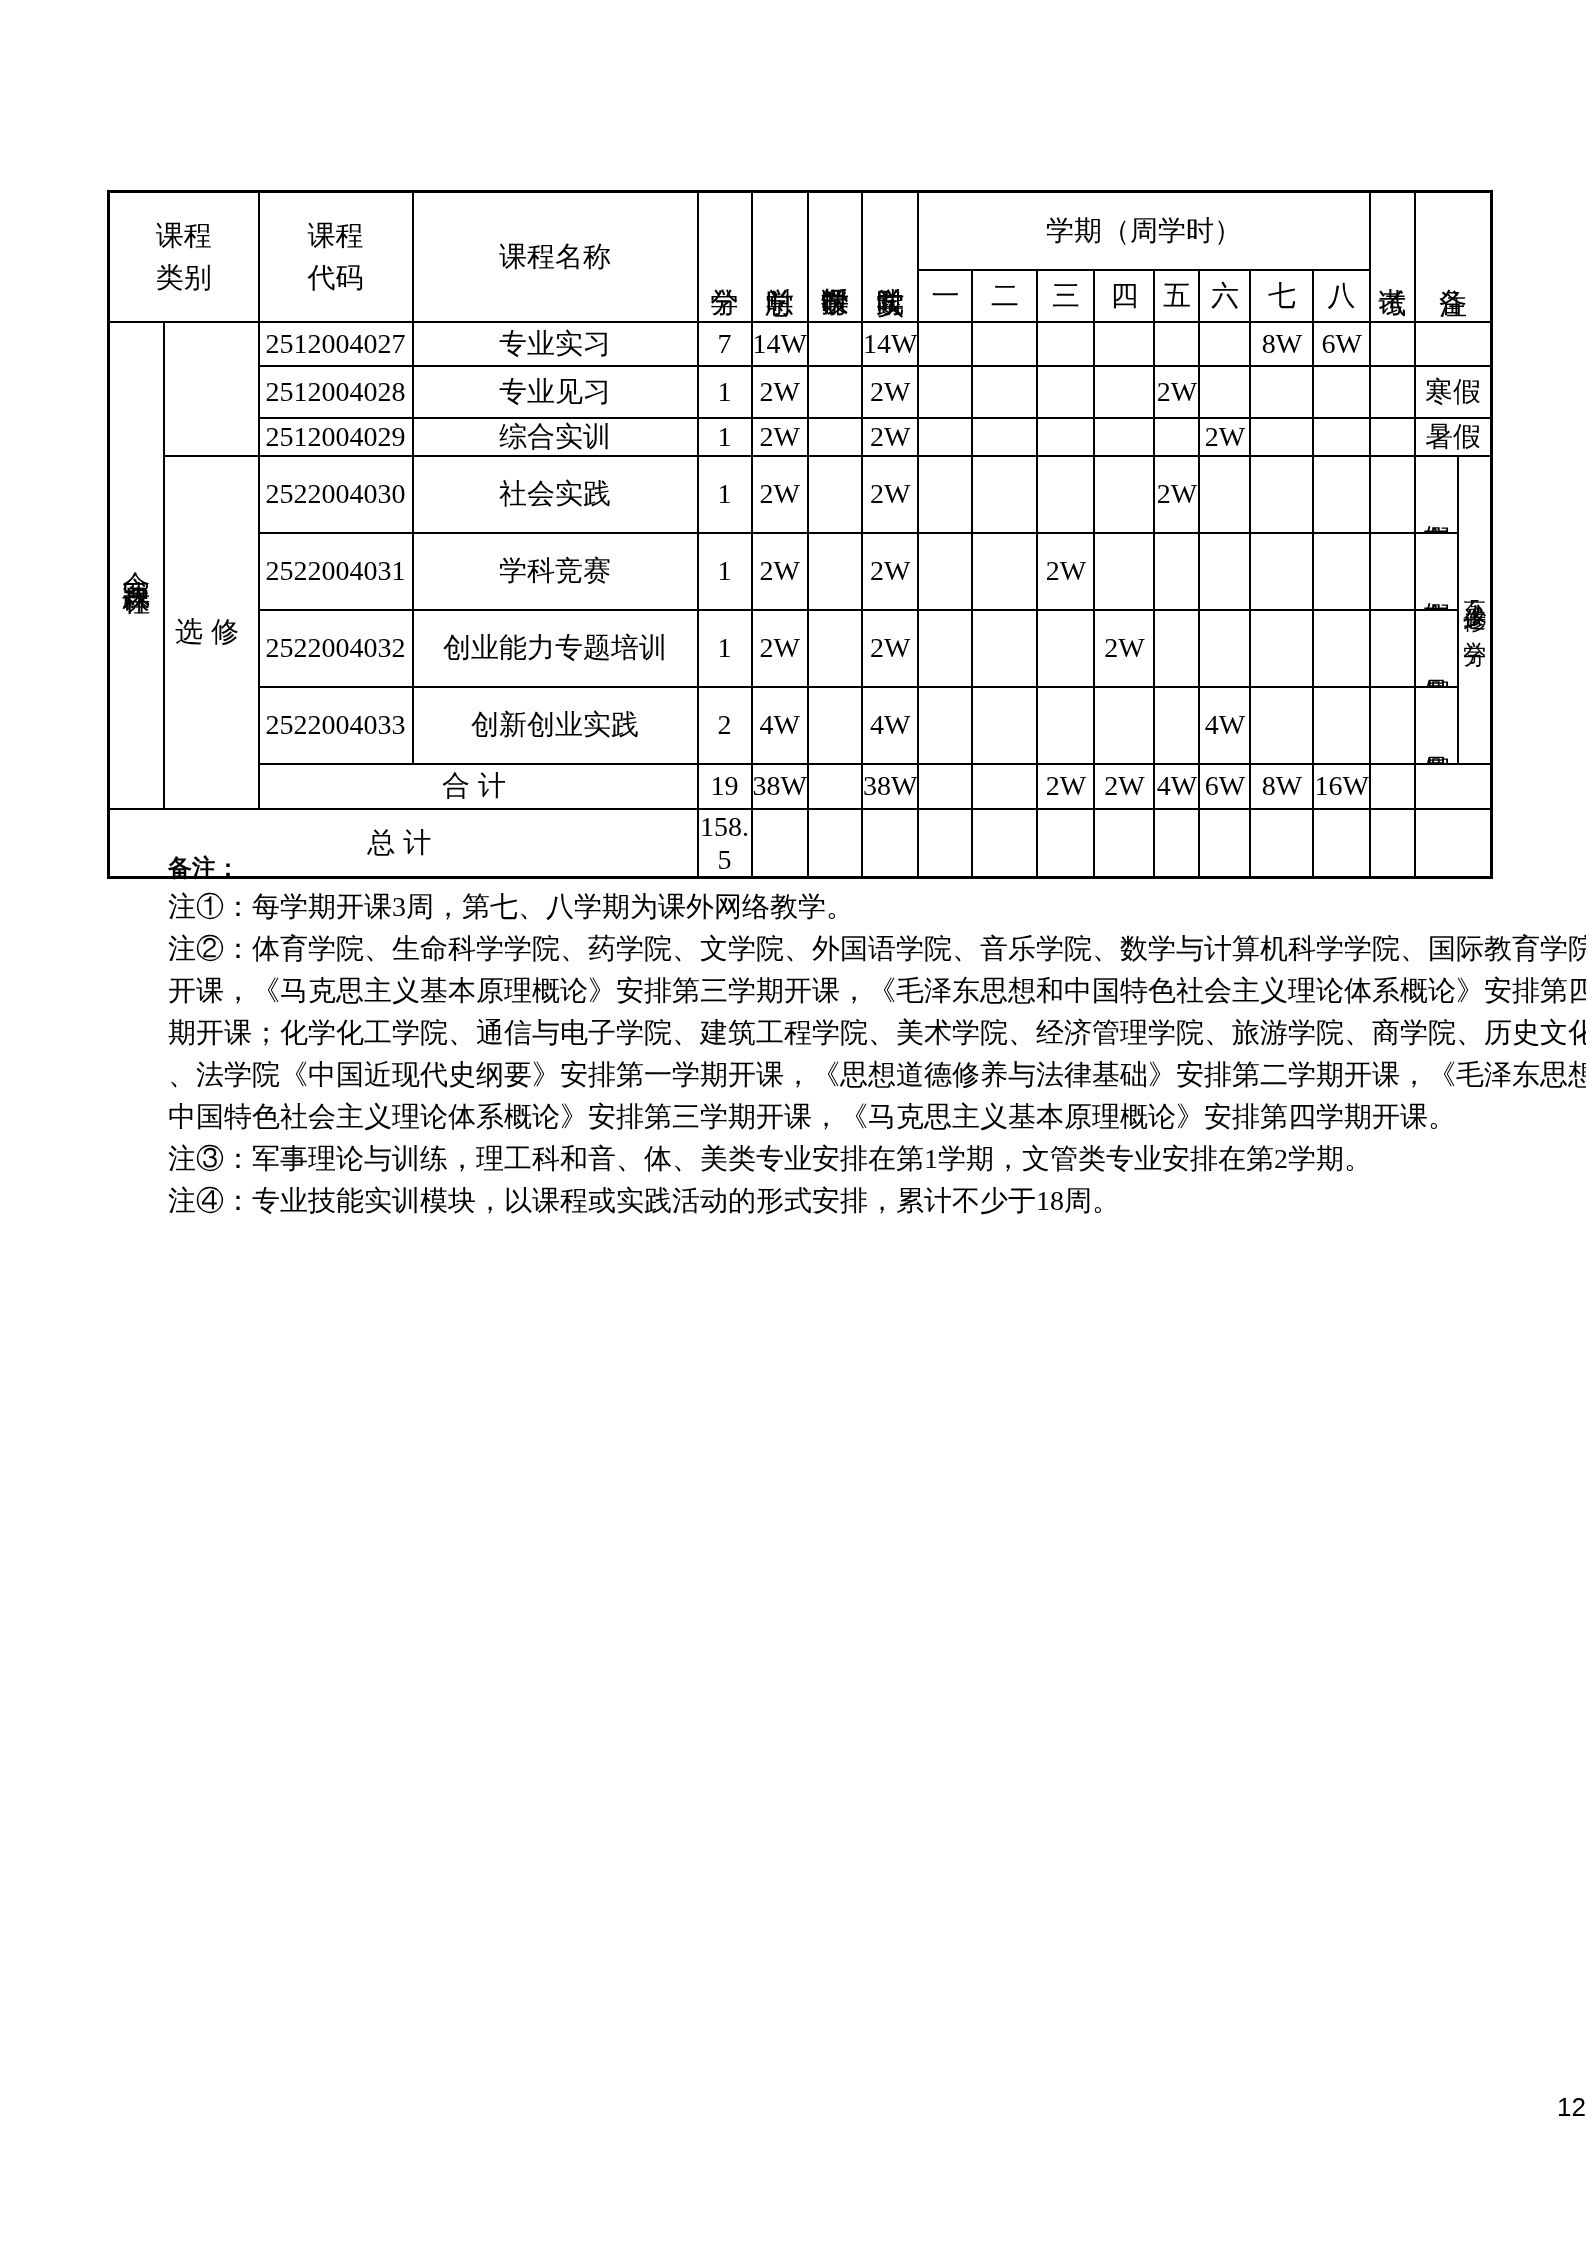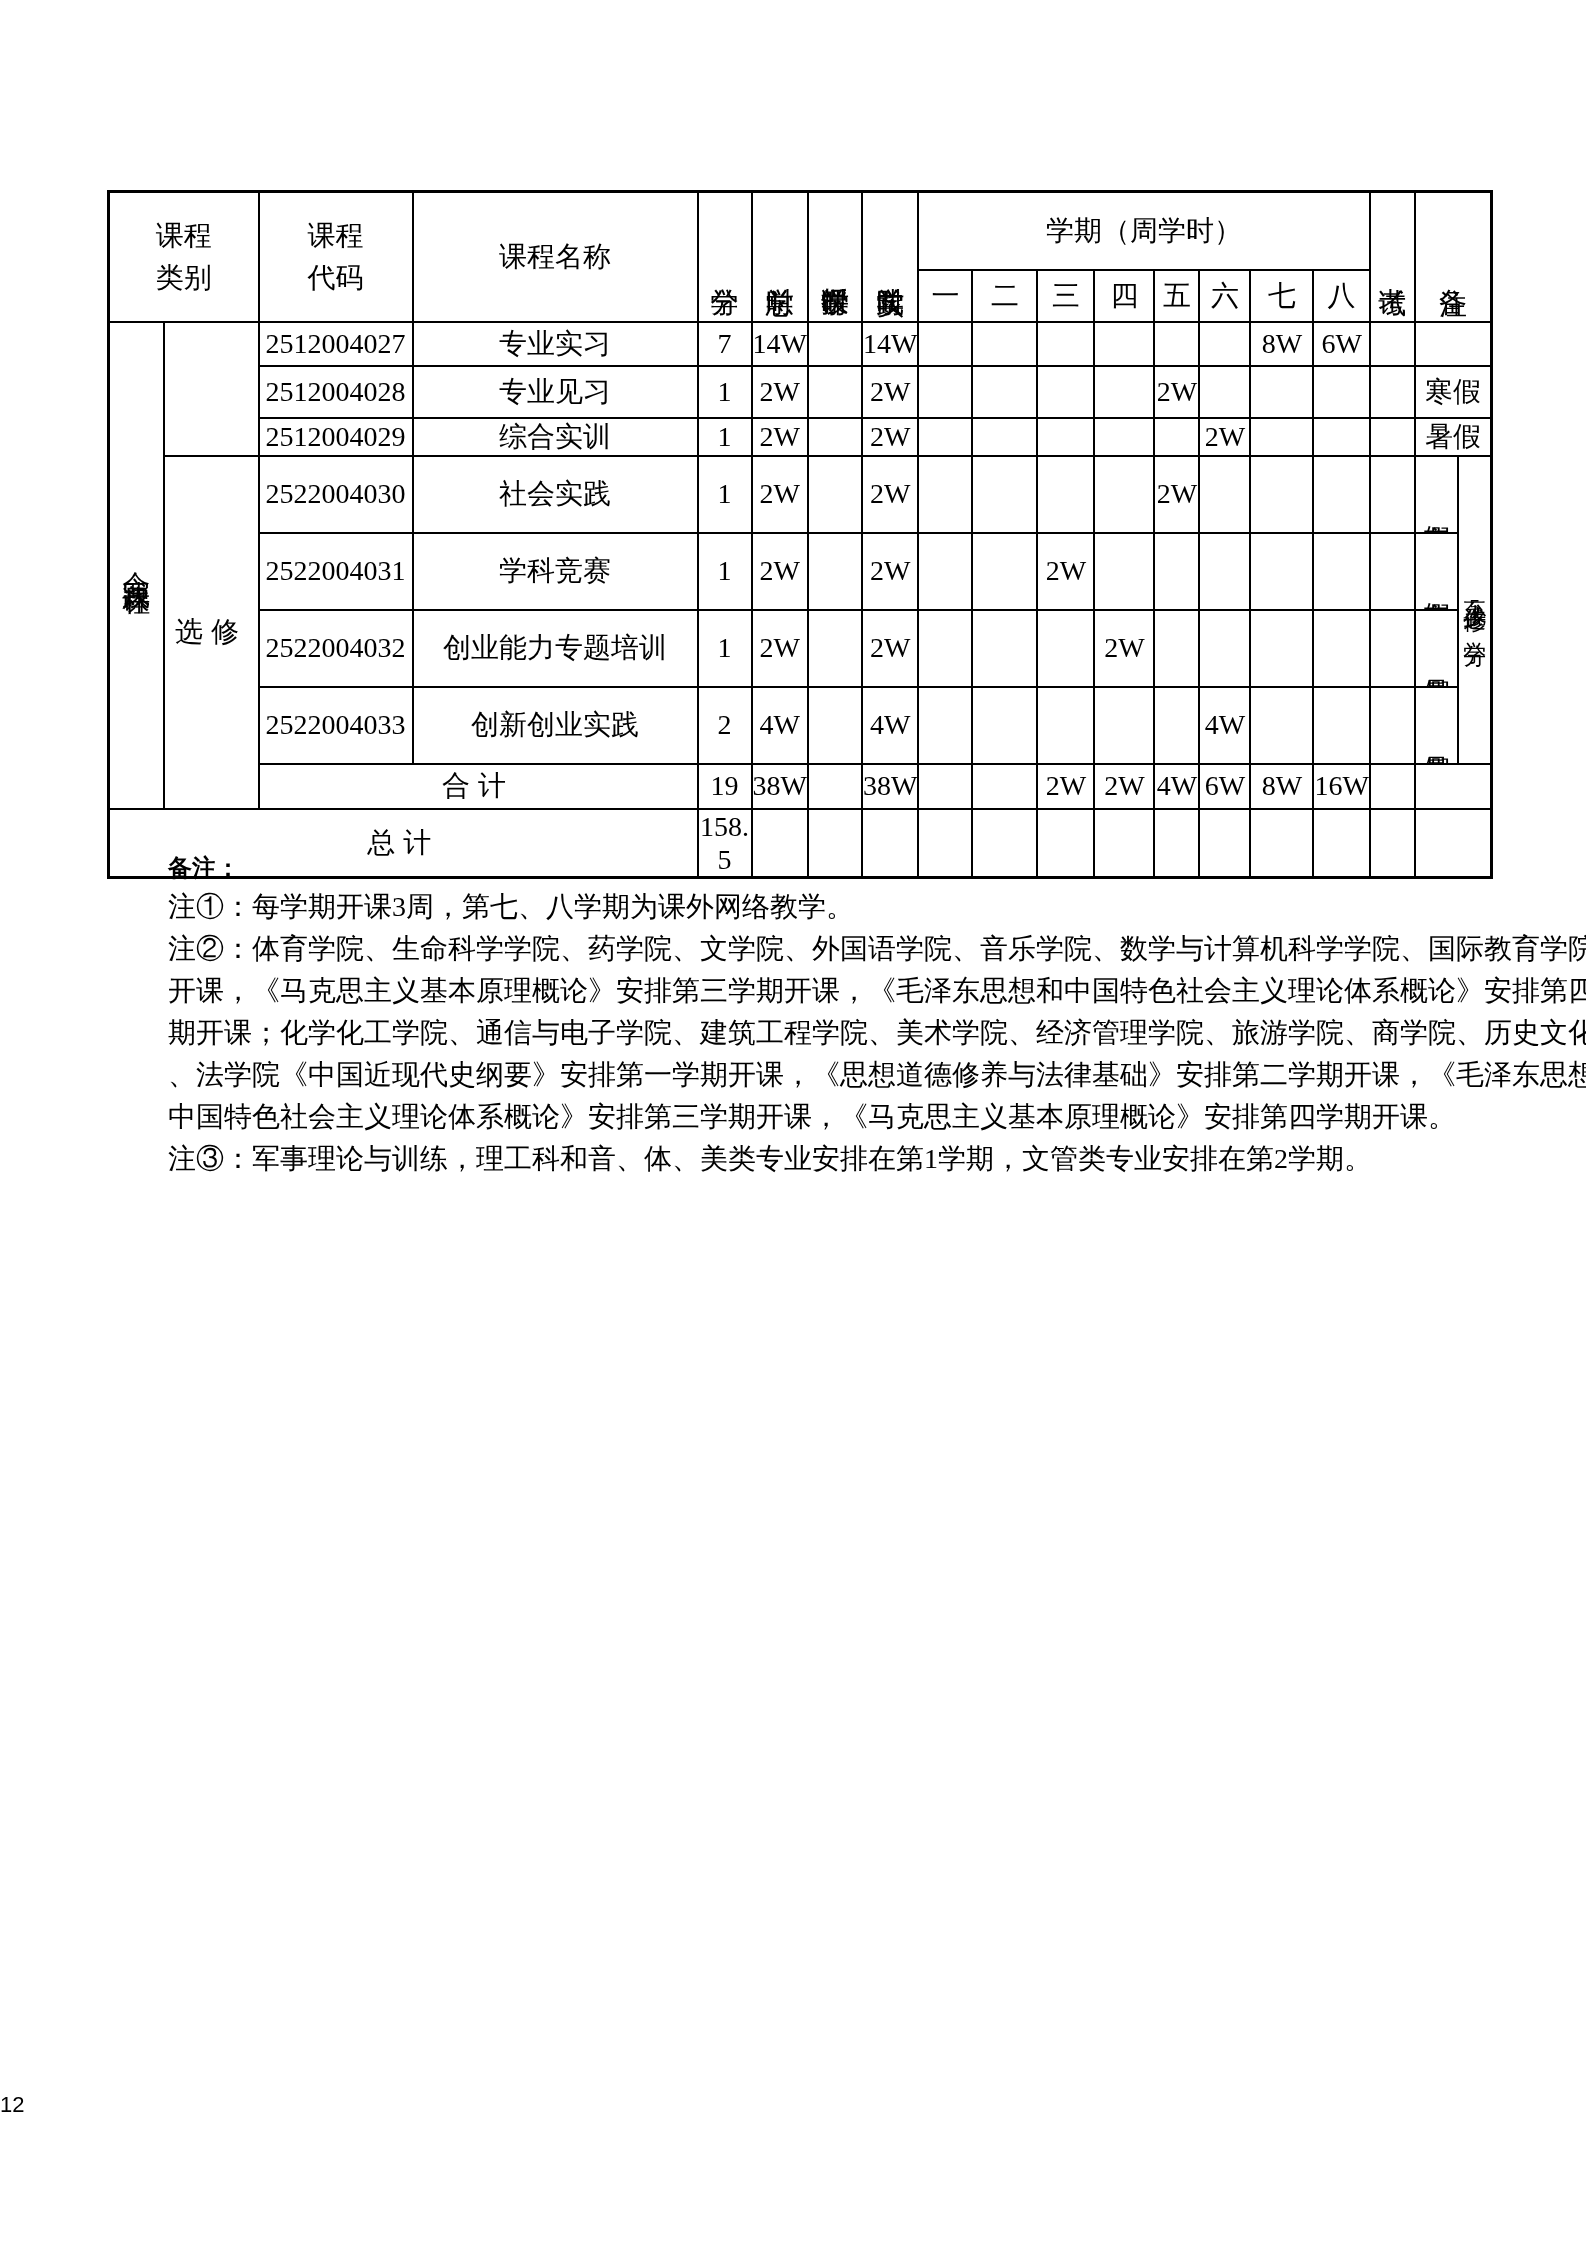--- a/index.html
+++ b/index.html
@@ -22,22 +22,22 @@
   .striptxt{font-size:23px;letter-spacing:3px;}
   .cat-strip{vertical-align:top;padding-top:6px;}
   .namecell{text-align:left;padding-left:8px;}
   .wrap2{display:inline-block;width:60px;line-height:1.5;}
   .gap{letter-spacing:8px;text-indent:8px;}
   .brk{word-break:break-all;line-height:1.25;}
   .notes{position:absolute;left:168px;top:851px;width:1340px;}
   .notes-title{font-weight:bold;font-size:24px;line-height:35px;}
   .note-line{font-size:28px;line-height:42px;white-space:nowrap;}
   .pageno{
-    position:absolute;top:2092px;left:0;width:100%;text-align:left;
-    font-family:"Liberation Sans","DejaVu Sans",sans-serif;font-size:22px;
+    position:absolute;top:2092px;left:0;width:100%;text-align:right;
+    font-family:"Liberation Sans","DejaVu Sans",sans-serif;font-size:26px;
   }
 </style>
 </head>
 <body>
 
 <table class="cur">
   <colgroup>
     <col style="width:55px">
       <col style="width:95px">
       <col style="width:154px">
@@ -261,15 +261,16 @@
 
 <div class="notes">
   <div class="notes-title">备注：</div>
   <div class="note-line">注①：每学期开课3周，第七、八学期为课外网络教学。</div>
   <div class="note-line">注②：体育学院、生命科学学院、药学院、文学院、外国语学院、音乐学院、数学与计算机科学学院、国际教育学院、</div>
   <div class="note-line">开课，《马克思主义基本原理概论》安排第三学期开课，《毛泽东思想和中国特色社会主义理论体系概论》安排第四学</div>
   <div class="note-line">期开课；化学化工学院、通信与电子学院、建筑工程学院、美术学院、经济管理学院、旅游学院、商学院、历史文化学院</div>
   <div class="note-line">、法学院《中国近现代史纲要》安排第一学期开课，《思想道德修养与法律基础》安排第二学期开课，《毛泽东思想和</div>
   <div class="note-line">中国特色社会主义理论体系概论》安排第三学期开课，《马克思主义基本原理概论》安排第四学期开课。</div>
   <div class="note-line">注③：军事理论与训练，理工科和音、体、美类专业安排在第1学期，文管类专业安排在第2学期。</div>
+  <div class="note-line">注④：专业技能实训模块，以课程或实践活动的形式安排，累计不少于18周。</div>
 </div>
 
 <div class="pageno">12</div>
 
 </body></html>

